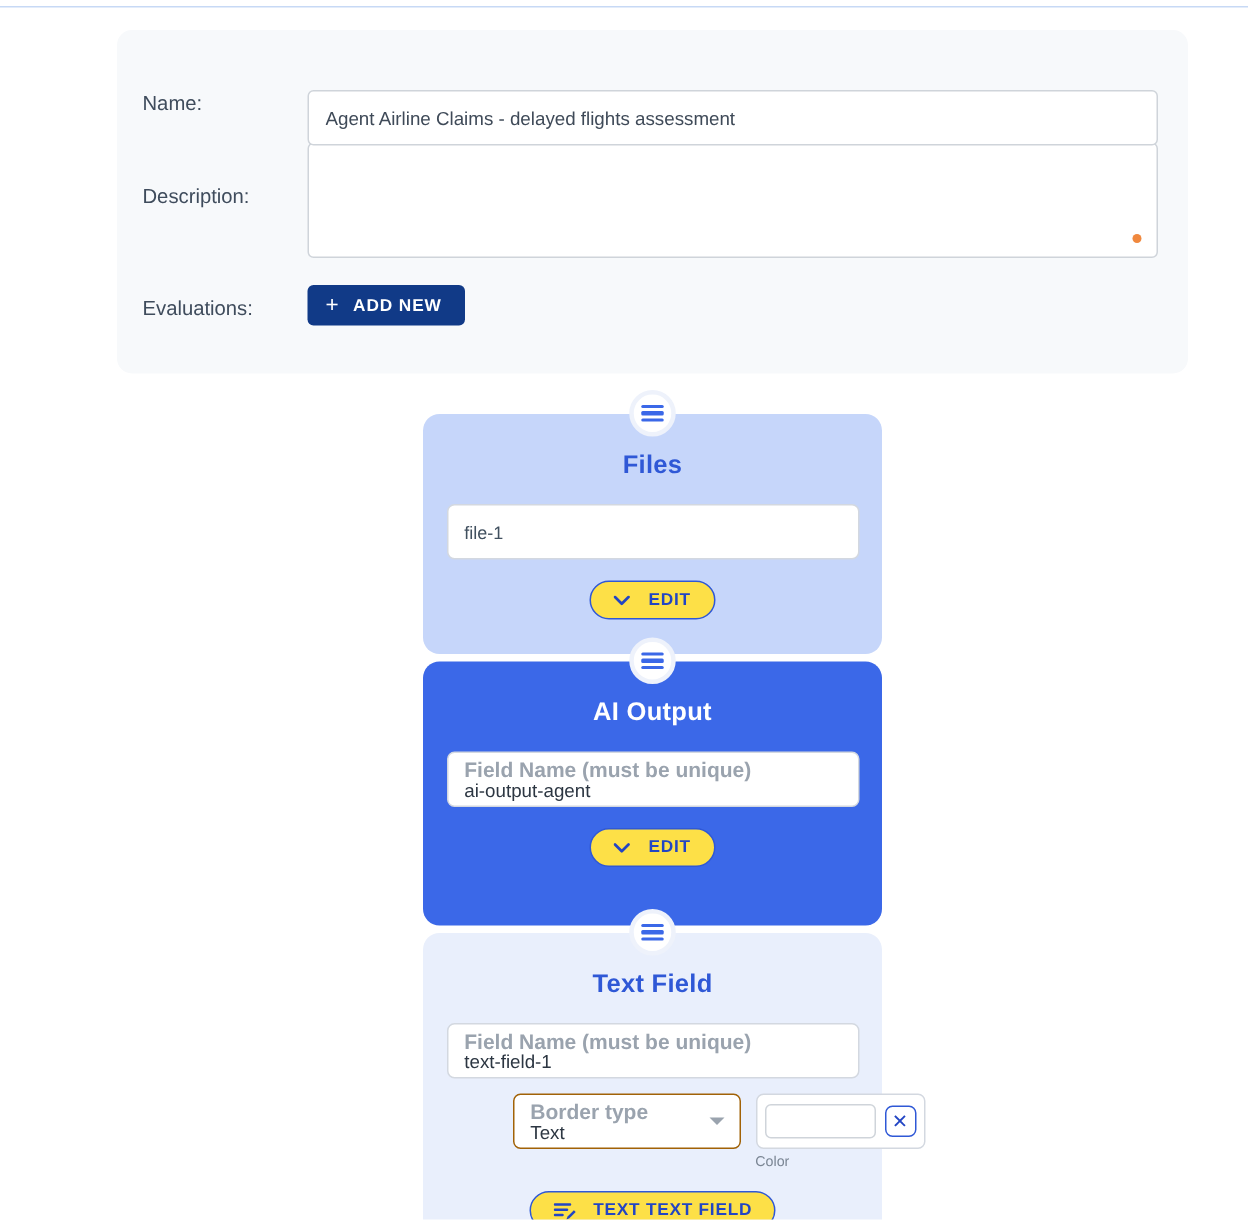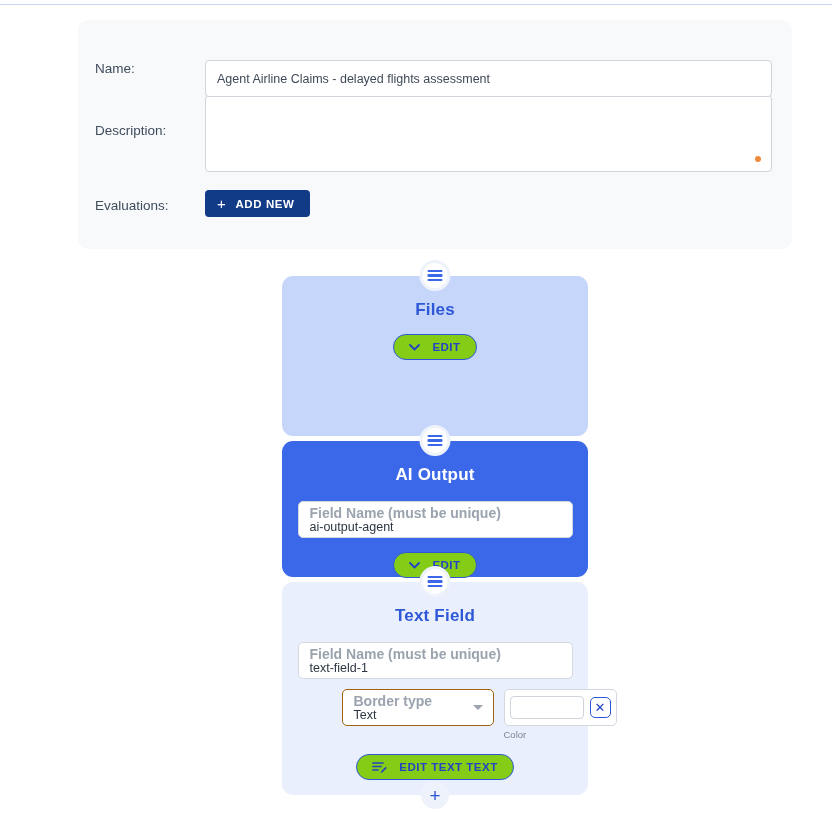--- a/index.html
+++ b/index.html
@@ -62,21 +62,21 @@
     font-size: 11.5px; letter-spacing: .6px; font-weight: 700;
     font-family: inherit; cursor: pointer;
   }
   .btn-add-new .plus { font-size: 15px; font-weight: 400; line-height: 1; }
 
   
   .blocks { position: absolute; left: 282px; top: 276px; width: 306px; }
 
   .card { position: relative; border-radius: 11px; width: 306px; }
   .card-files   { background: #c6d6fa; height: 160px; }
-  .card-ai      { background: #3b68e8; height: 136px; margin-top: 5px; }
+  .card-ai      { background: #3b68e8; height: 176px; margin-top: 5px; }
   .card-text    { background: #e9effc; height: 213px; margin-top: 5px; }
 
   .card-title {
     text-align: center; font-size: 17px; font-weight: 700;
     padding-top: 24px; letter-spacing: .2px;
   }
   .title-blue { color: #2f58d6; }
   .title-white { color: #ffffff; }
 
   .field {
@@ -86,21 +86,21 @@
   .field-simple { height: 37px; display: flex; align-items: center; padding: 0 11px; }
   .field-simple .val { font-size: 12px; color: #41505f; }
   .field-float { height: 37px; padding: 5px 11px 0; }
   .float-label { font-size: 14px; color: #9aa3ae; line-height: 12px; font-weight: bold; }
   .float-value { font-size: 12.5px; color: #2c3642; line-height: 16px; }
 
   .card-actions { display: flex; justify-content: center; margin-top: 14px; }
 
   .btn-outline {
     display: inline-flex; align-items: center; justify-content: center; gap: 12px;
-    background: #84cc16; border: 1.3px solid #2f58d6; border-radius: 18px;
+    background: #fde047; border: 1.3px solid #2f58d6; border-radius: 18px;
     color: #2245c4; font-size: 11.5px; font-weight: 700; letter-spacing: .5px;
     height: 26px; padding: 0 15px; cursor: pointer; font-family: inherit;
   }
   .btn-outline svg { display: block; }
 
   
   .handle {
     position: absolute; left: 50%; transform: translateX(-50%);
     width: 31px; height: 31px; border-radius: 50%;
     background: #ffffff; border: 3px solid #eef2fb;
@@ -185,20 +185,23 @@
 
     <div class="card card-files">
       <div class="handle handle-files">
         <span class="bars">
             <i></i>
             <i></i>
             <i></i>
           </span>
       </div>
       <div class="card-title title-blue">Files</div>
+      <div class="field field-simple">
+        <span class="val">file-1</span>
+      </div>
       <div class="card-actions">
         <button class="btn-outline">
           <svg width="11" height="7" viewBox="0 0 11 7">
             <path d="M1 1 L5.5 5.5 L10 1" fill="none" stroke="#2245c4" stroke-width="1.8" stroke-linecap="round" stroke-linejoin="round"></path>
           </svg>
           <span>EDIT</span>
         </button>
       </div>
     </div>
 
@@ -254,21 +257,21 @@
           <div class="color-caption">Color</div>
         </div>
       </div>
 
       <div class="card-actions">
         <button class="btn-outline">
           <svg width="15" height="13" viewBox="0 0 15 13">
             <path d="M1 2h10M1 5.5h8M1 9h5" stroke="#2245c4" stroke-width="1.7" stroke-linecap="round" fill="none"></path>
             <path d="M13.6 5.8 L9.4 10 L8.6 12 L10.6 11.2 L14.8 7 Z" fill="#2245c4"></path>
           </svg>
-          <span>EDIT TEXT TEXT</span>
+          <span>TEXT TEXT FIELD</span>
         </button>
       </div>
 
       <div class="add-btn">
         <span>+</span>
       </div>
     </div>
 
   </div>
 </div>

